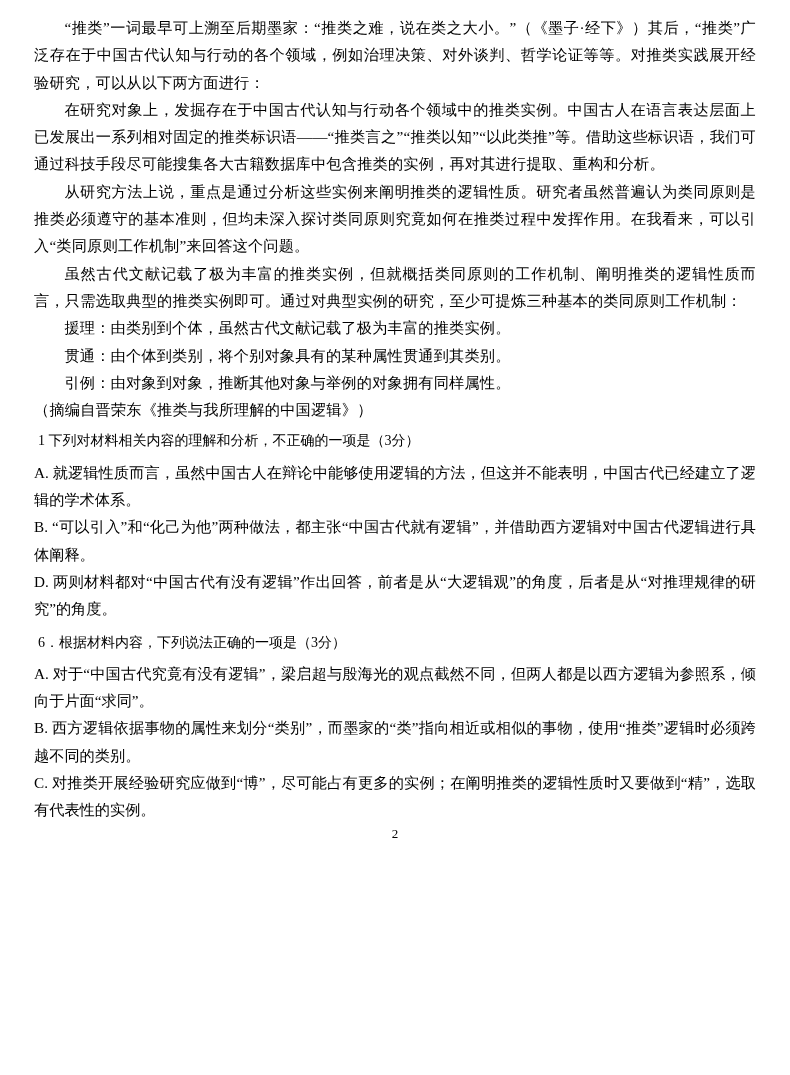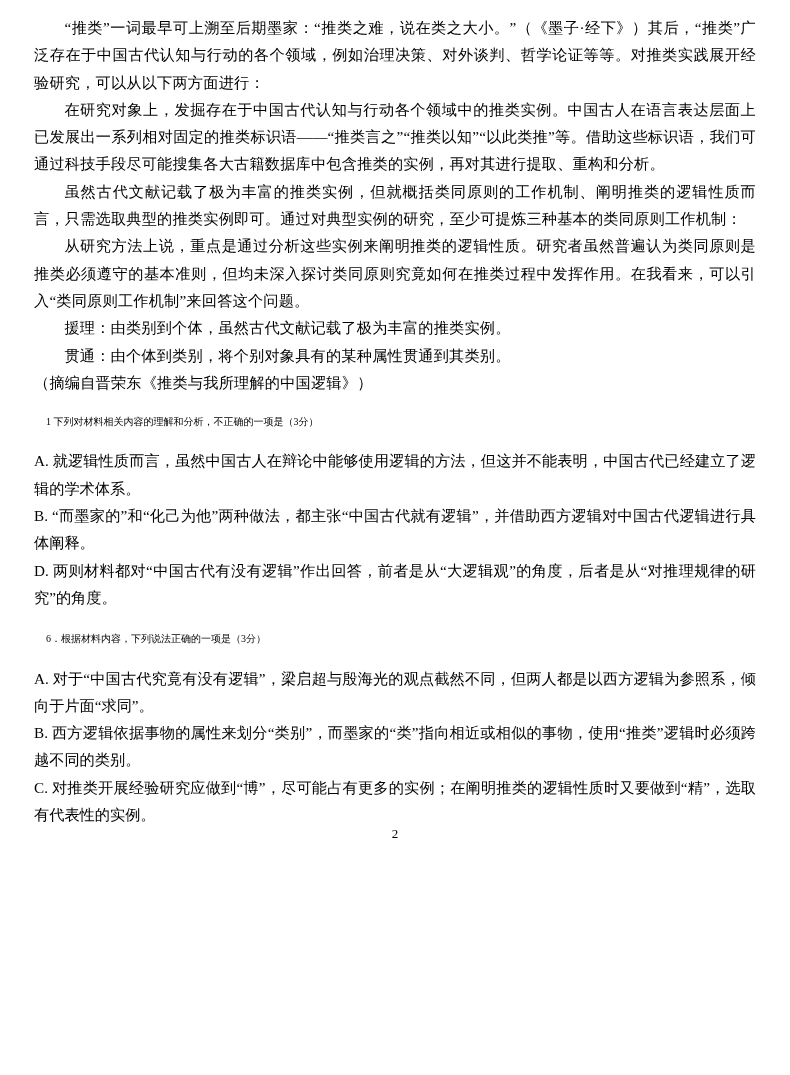--- a/index.html
+++ b/index.html
@@ -31,24 +31,24 @@
     letter-spacing: 0.2px;
   }
   .indent2 {
     text-indent: 2em;
   }
   .right {
     text-align: left;
     text-indent: 0;
   }
   .q-head {
-    font-size: 10px;
+    font-size: 14px;
     line-height: 27.3px;
     text-indent: 0;
-    margin: 12px;
+    margin: 4px;
   }
   .opt {
     font-size: 15.2px;
     line-height: 27.3px;
     text-indent: 0;
     margin: 0;
     text-align: justify;
     text-justify: inter-ideograph;
   }
   .gap-small {
@@ -64,30 +64,31 @@
     font-family: "Liberation Serif", serif;
   }
 </style>
 </head>
 <body>
 
 <div class="page">
 
   <p class="para indent2">“推类”一词最早可上溯至后期墨家：“推类之难，说在类之大小。”（《墨子·经下》）其后，“推类”广泛存在于中国古代认知与行动的各个领域，例如治理决策、对外谈判、哲学论证等等。对推类实践展开经验研究，可以从以下两方面进行：</p>
   <p class="para indent2">在研究对象上，发掘存在于中国古代认知与行动各个领域中的推类实例。中国古人在语言表达层面上已发展出一系列相对固定的推类标识语——“推类言之”“推类以知”“以此类推”等。借助这些标识语，我们可通过科技手段尽可能搜集各大古籍数据库中包含推类的实例，再对其进行提取、重构和分析。</p>
+  <p class="para indent2">从研究方法上说，重点是通过分析这些实例来阐明推类的逻辑性质。研究者虽然普遍认为类同原则是推类必须遵守的基本准则，但均未深入探讨类同原则究竟如何在推类过程中发挥作用。在我看来，可以引入“类同原则工作机制”来回答这个问题。</p>
   <p class="para indent2">虽然古代文献记载了极为丰富的推类实例，但就概括类同原则的工作机制、阐明推类的逻辑性质而言，只需选取典型的推类实例即可。通过对典型实例的研究，至少可提炼三种基本的类同原则工作机制：</p>
-  <p class="para indent2">从研究方法上说，重点是通过分析这些实例来阐明推类的逻辑性质。研究者虽然普遍认为类同原则是推类必须遵守的基本准则，但均未深入探讨类同原则究竟如何在推类过程中发挥作用。在我看来，可以引入“类同原则工作机制”来回答这个问题。</p>
   <p class="para indent2">援理：由类别到个体，虽然古代文献记载了极为丰富的推类实例。</p>
   <p class="para indent2">贯通：由个体到类别，将个别对象具有的某种属性贯通到其类别。</p>
+  <p class="para indent2">引例：由对象到对象，推断其他对象与举例的对象拥有同样属性。</p>
 
   <p class="para right">（摘编自晋荣东《推类与我所理解的中国逻辑》）</p>
 
   <p class="q-head">1 下列对材料相关内容的理解和分析，不正确的一项是（3分）</p>
   <p class="opt">A. 就逻辑性质而言，虽然中国古人在辩论中能够使用逻辑的方法，但这并不能表明，中国古代已经建立了逻辑的学术体系。</p>
-  <p class="opt">B. “而墨家的”和“化己为他”两种做法，都主张“中国古代就有逻辑”，并借助西方逻辑对中国古代逻辑进行具体阐释。</p>
+  <p class="opt">B. “可以引入”和“化己为他”两种做法，都主张“中国古代就有逻辑”，并借助西方逻辑对中国古代逻辑进行具体阐释。</p>
   <p class="opt">D. 两则材料都对“中国古代有没有逻辑”作出回答，前者是从“大逻辑观”的角度，后者是从“对推理规律的研究”的角度。</p>
 
   <div class="gap-small"></div>
 
   <p class="q-head">6．根据材料内容，下列说法正确的一项是（3分）</p>
   <p class="opt">A. 对于“中国古代究竟有没有逻辑”，梁启超与殷海光的观点截然不同，但两人都是以西方逻辑为参照系，倾向于片面“求同”。</p>
   <p class="opt">B. 西方逻辑依据事物的属性来划分“类别”，而墨家的“类”指向相近或相似的事物，使用“推类”逻辑时必须跨越不同的类别。</p>
   <p class="opt">C. 对推类开展经验研究应做到“博”，尽可能占有更多的实例；在阐明推类的逻辑性质时又要做到“精”，选取有代表性的实例。</p>
 
   <div class="pagenum">2</div>

